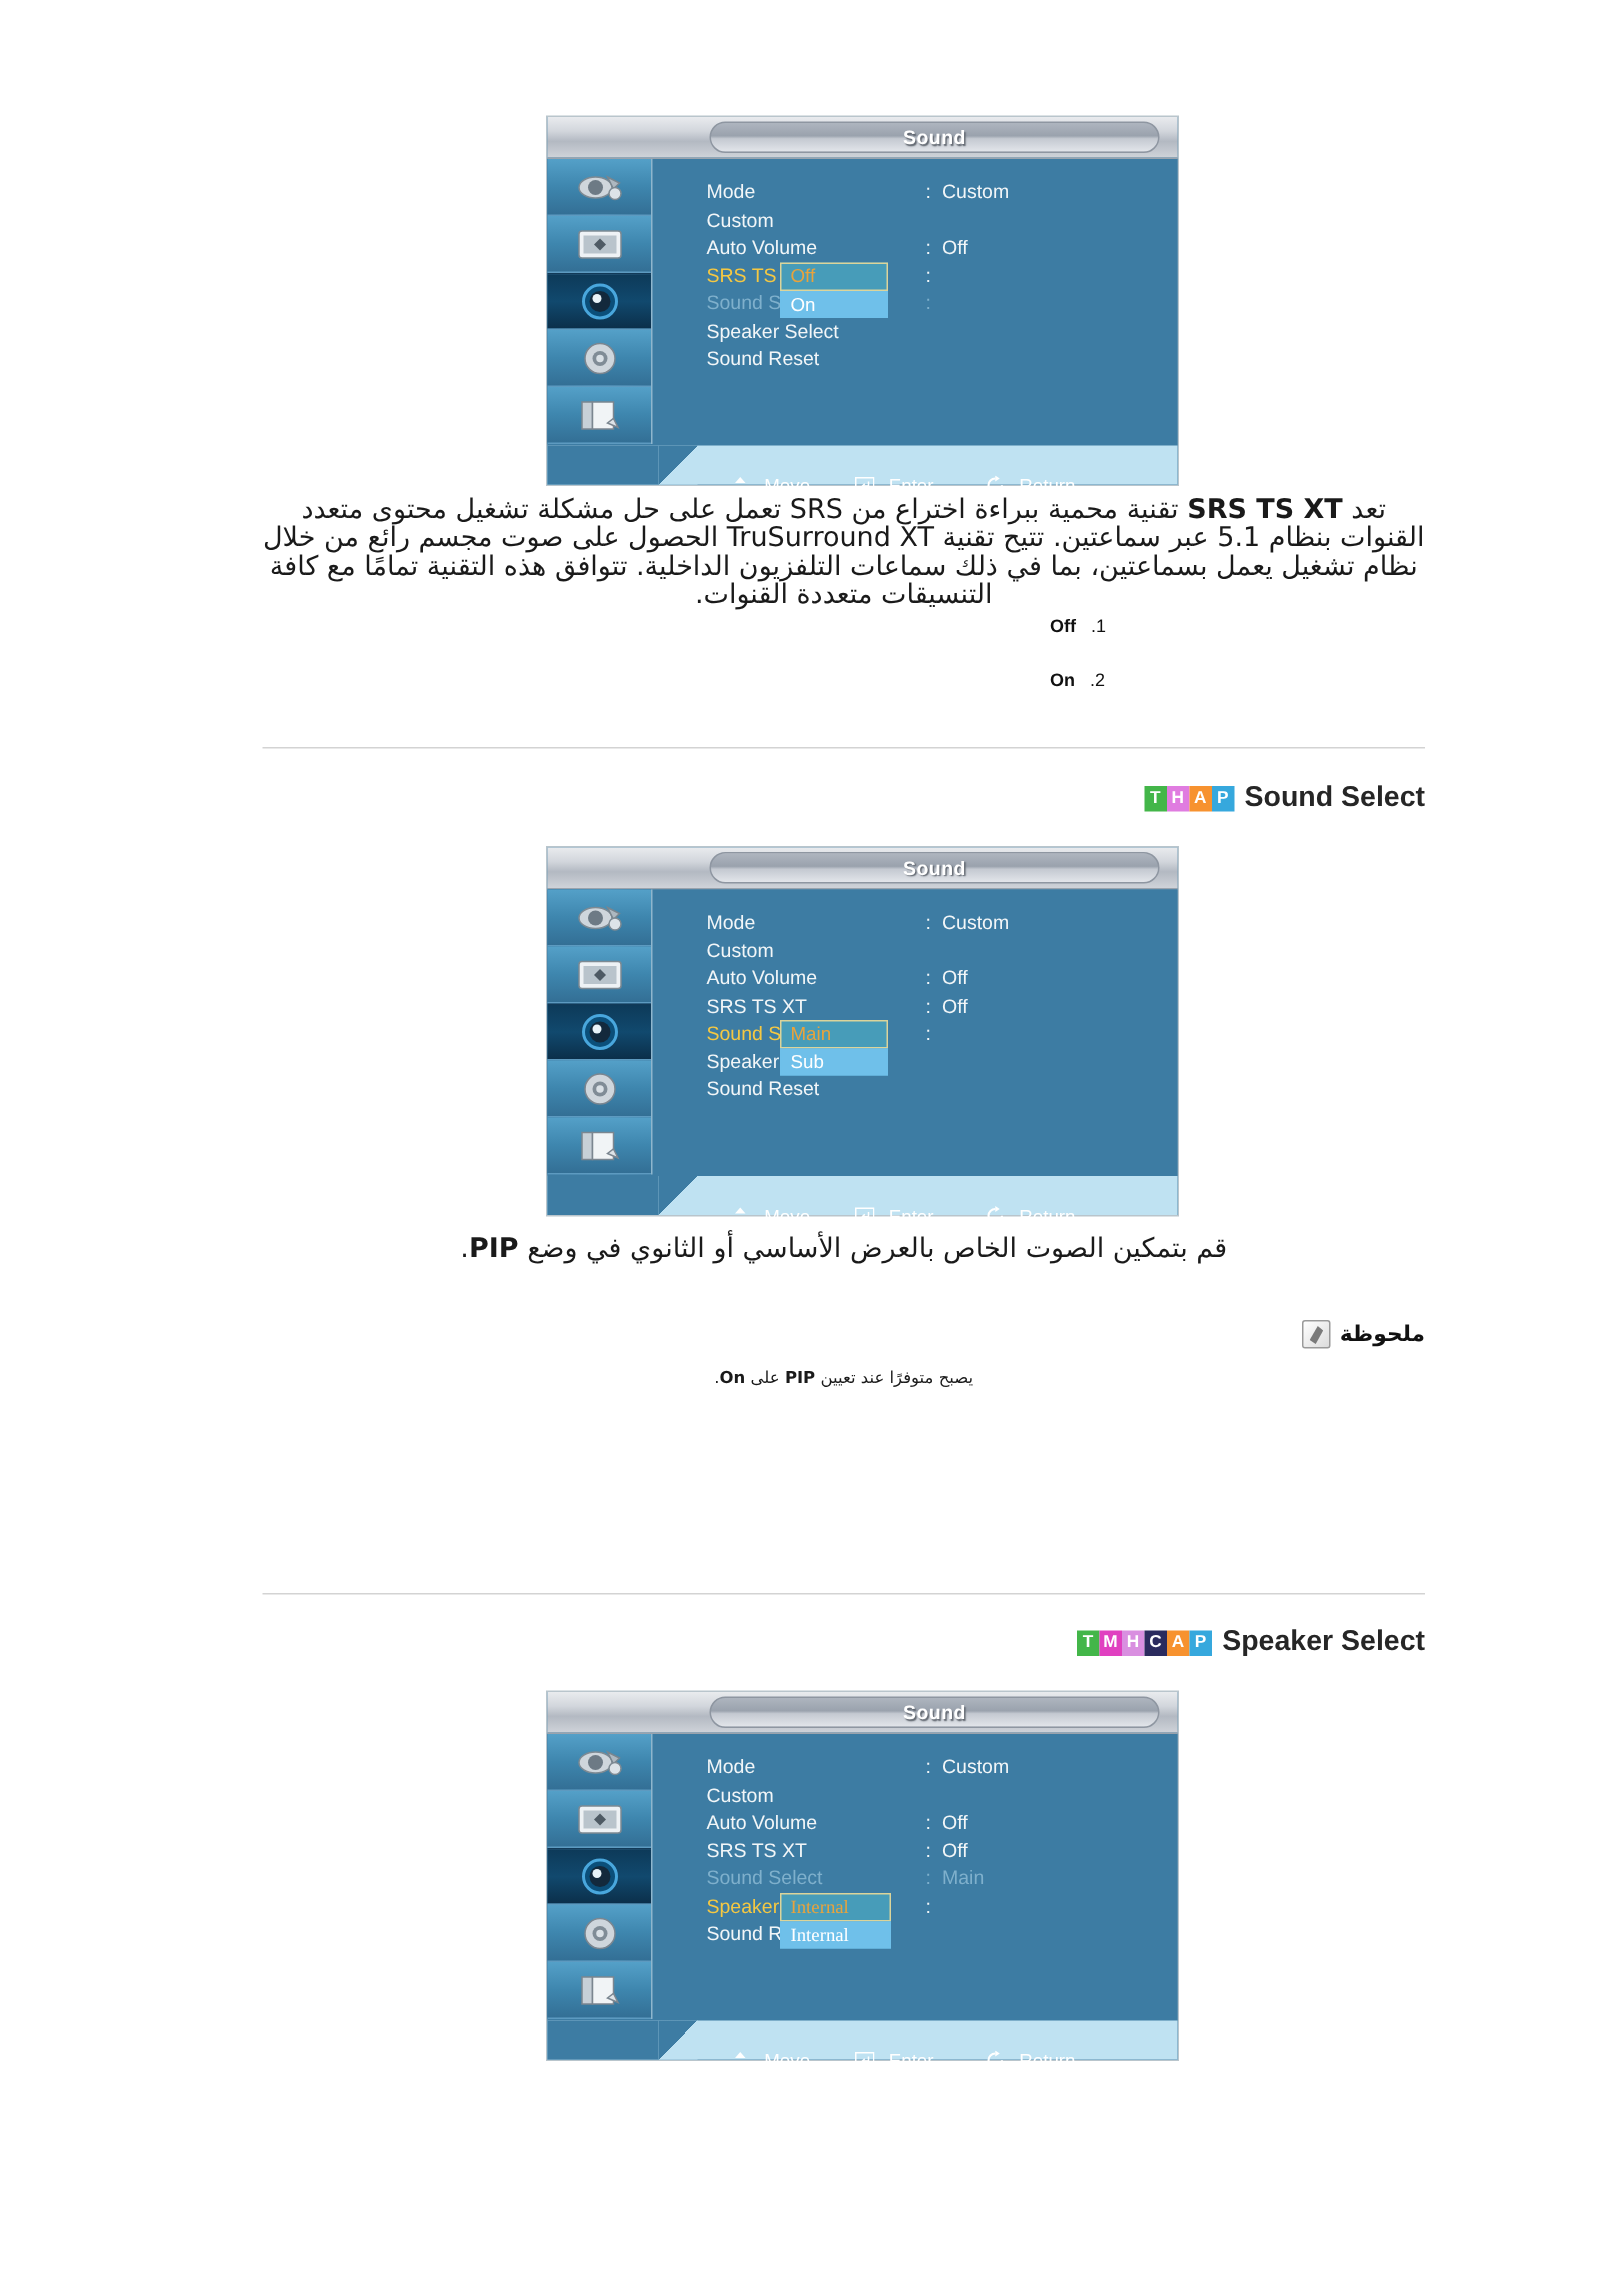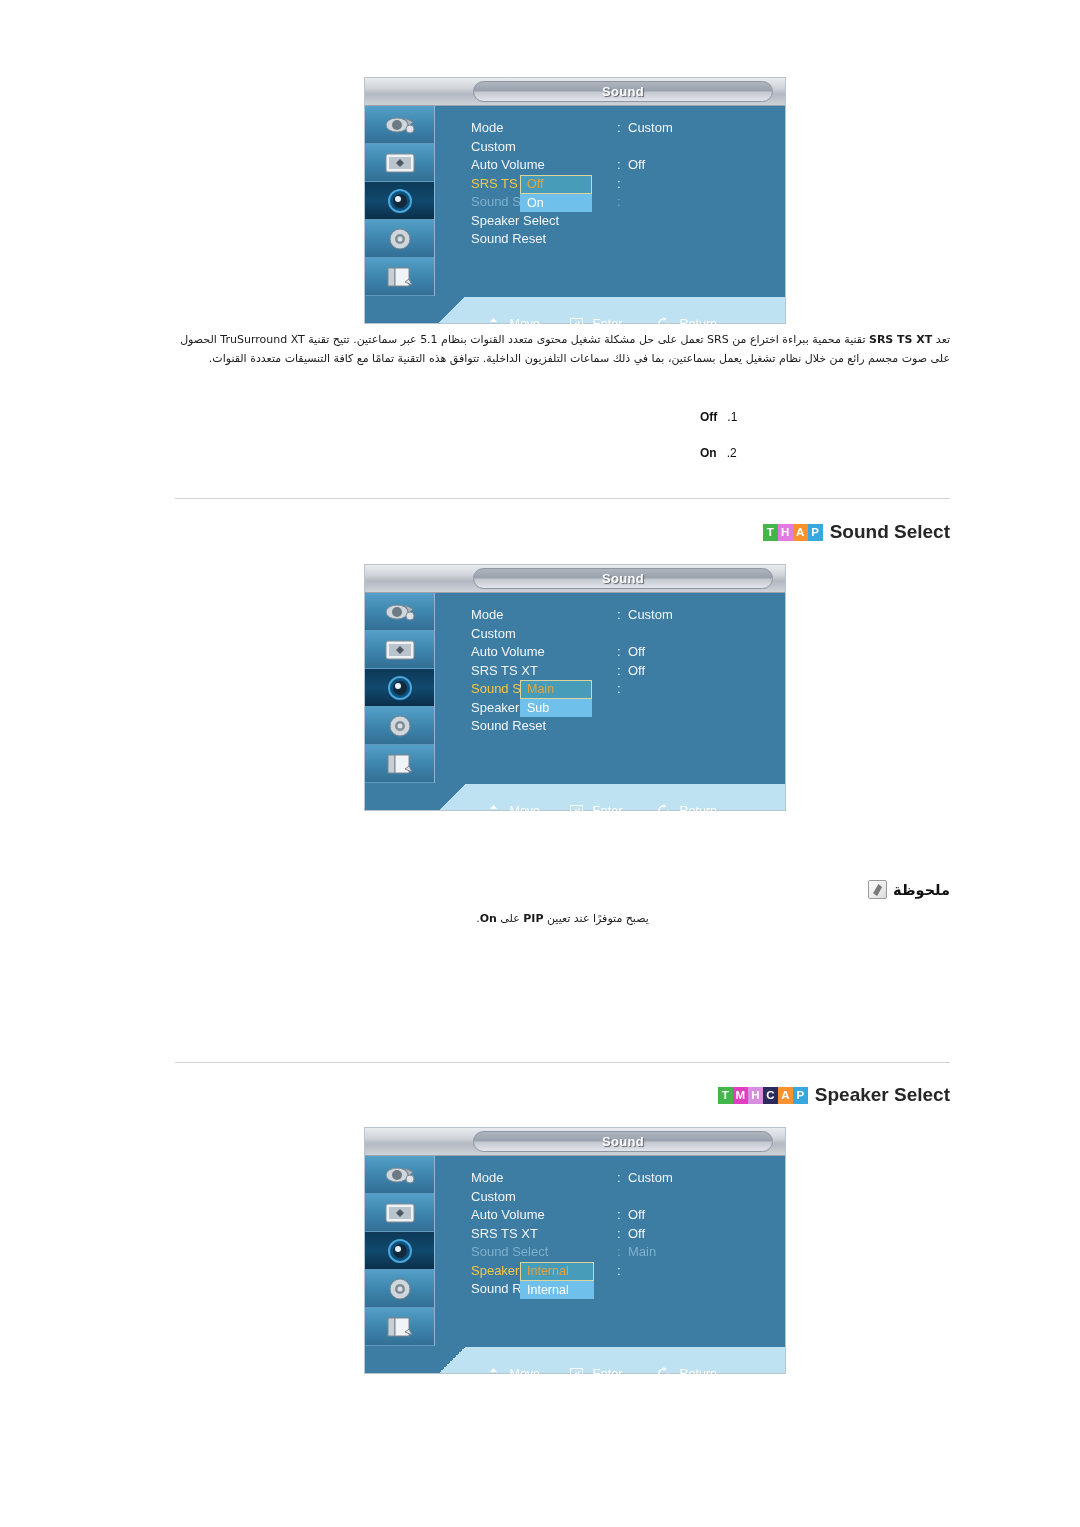--- a/index.html
+++ b/index.html
@@ -158,21 +158,22 @@
   .hint-icon {
     display: inline-block;
     vertical-align: -2px;
     width: 13px; height: 13px;
   }
 
   
   .ar-para {
     position: absolute;
     direction: rtl;
-    font-size: 11px;
+    text-align: center;
+    font-size: 18px;
     color: #1a1a1a;
     line-height: 19px;
     font-family: "DejaVu Sans", sans-serif;
   }
   .ar-para b { font-weight: bold; }
 
   .numlist {
     position: absolute;
     direction: rtl;
     text-align: left;
@@ -513,20 +514,21 @@
           <span class="hint-icon"><svg viewBox="0 0 13 13" width="13" height="13">
                 <path d="M11 6.5 A4.5 4.5 0 1 1 6.5 2" fill="none" stroke="#ffffff" stroke-width="1.4"></path>
                 <path d="M6.5 0 L6.5 4 L9.5 2 Z" fill="#ffffff"></path>
               </svg></span>
           <span class="hi">Return</span>
         </div>
       </div>
     </div>
   </div>
 
+  <div class="ar-para" style="left:175px; top:823px; width:775px;">قم بتمكين الصوت الخاص بالعرض الأساسي أو الثانوي في وضع <b>PIP</b>.</div>
 
   <div class="note-head" style="top:880px;">
     <div class="note-title">ملحوظة</div>
     <div class="note-ico"></div>
   </div>
   <div class="note-body" style="left:175px; top:912px; width:775px;">يصبح متوفرًا عند تعيين <b>PIP</b> على <b>On</b>.</div>
 
 
   <div class="rule" style="top:1062px;"></div>
 
@@ -624,21 +626,21 @@
             <span class="osd-value">Main</span>
           </div>
           <div class="osd-row active">
             <span class="osd-label">Speaker Select</span>
             <span class="osd-colon">:</span>
           </div>
           <div class="osd-row">
             <span class="osd-label">Sound Reset</span>
           </div>
         </div>
-      <div class="osd-popup" style="top: 105.5px; width: 74px;">
+      <div class="osd-popup" style="top: 105.5px; width: 74px; font-family: Liberation Serif, serif;">
           <div class="opt sel">Internal</div>
           <div class="opt unsel">Internal</div>
         </div>
       <div class="osd-foot">
         <div class="osd-foot-left"></div>
         <div class="osd-foot-notch"></div>
         <div class="hint" style="left:122px;">
           <span class="hint-icon"><svg viewBox="0 0 13 13" width="13" height="13">
                 <path d="M6.5 1 L10 5 L3 5 Z" fill="#ffffff"></path>
                 <path d="M6.5 12 L10 8 L3 8 Z" fill="#ffffff"></path>

